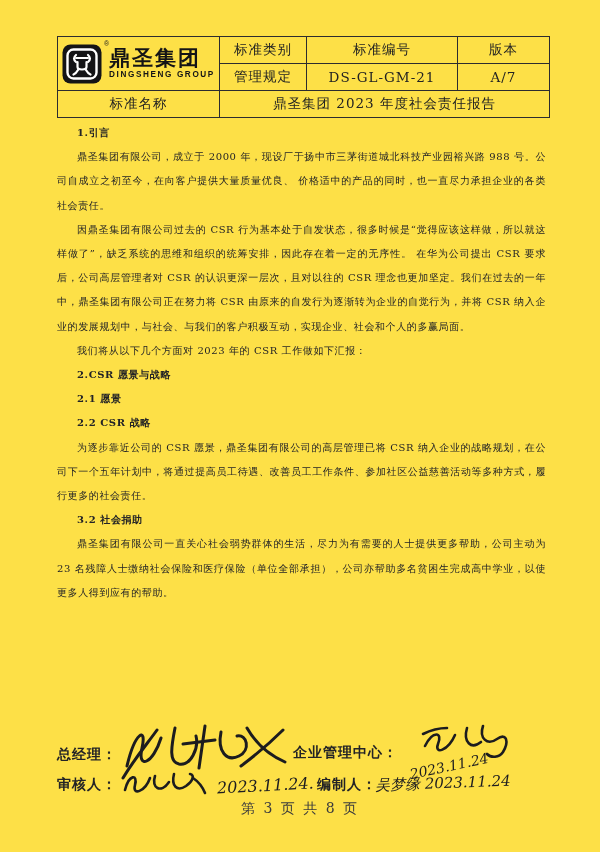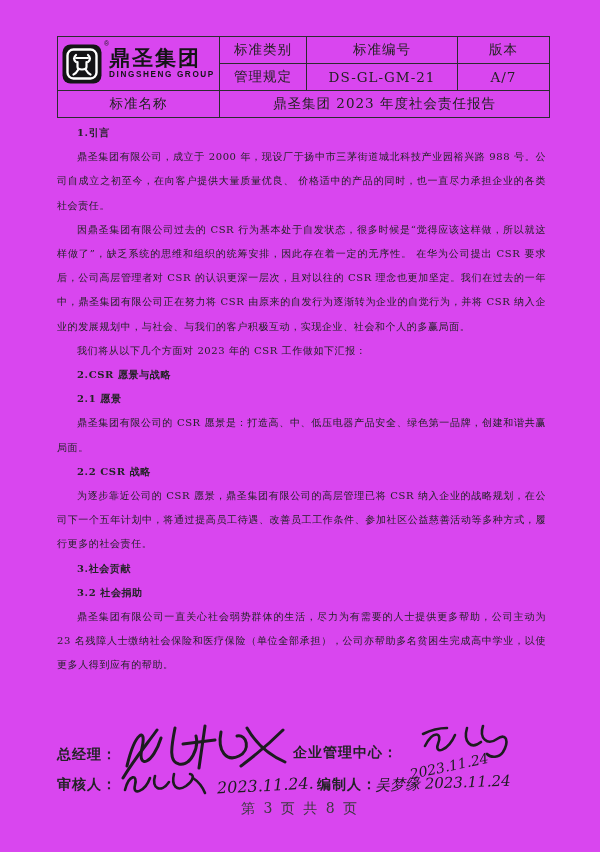--- a/index.html
+++ b/index.html
@@ -3,21 +3,21 @@
 <meta charset="utf-8">
 <style>
   html,body { margin:0; padding:0; }
   body {
     width:600px; height:852px;
     background:#e9e9e7;
     font-family:"DejaVu Serif","Liberation Serif",serif;
   }
   .page {
     position:relative; width:600px; height:852px;
-    background:#d946ef; color:#26262a; overflow:hidden;
+    background:#fde047; color:#26262a; overflow:hidden;
   }
 
   
   .doc-table {
     position:absolute; top:36px; left:57px;
     border-collapse:collapse; table-layout:fixed;
   }
   .doc-table td {
     border:1.6px solid #2c2c2f;
     text-align:center; vertical-align:middle;
@@ -141,24 +141,22 @@
   </tbody>
     </table>
 
   <div class="body-text">
     <p class="heading">1.引言</p>
     <p>鼎圣集团有限公司，成立于 2000 年，现设厂于扬中市三茅街道城北科技产业园裕兴路 988 号。公司自成立之初至今，在向客户提供大量质量优良、 价格适中的产品的同时，也一直尽力承担企业的各类社会责任。</p>
     <p>因鼎圣集团有限公司过去的 CSR 行为基本处于自发状态，很多时候是“觉得应该这样做，所以就这样做了”，缺乏系统的思维和组织的统筹安排，因此存在着一定的无序性。 在华为公司提出 CSR 要求后，公司高层管理者对 CSR 的认识更深一层次，且对以往的 CSR 理念也更加坚定。我们在过去的一年中，鼎圣集团有限公司正在努力将 CSR 由原来的自发行为逐渐转为企业的自觉行为，并将 CSR 纳入企业的发展规划中，与社会、与我们的客户积极互动，实现企业、社会和个人的多赢局面。</p>
     <p>我们将从以下几个方面对 2023 年的 CSR 工作做如下汇报：</p>
     <p class="heading">2.CSR 愿景与战略</p>
     <p class="heading">2.1 愿景</p>
-    <p>鼎圣集团有限公司的 CSR 愿景是：打造高、中、低压电器产品安全、绿色第一品牌，创建和谐共赢局面。</p>
     <p class="heading">2.2 CSR 战略</p>
     <p>为逐步靠近公司的 CSR 愿景，鼎圣集团有限公司的高层管理已将 CSR 纳入企业的战略规划，在公司下一个五年计划中，将通过提高员工待遇、改善员工工作条件、参加社区公益慈善活动等多种方式，履行更多的社会责任。</p>
-    <p class="heading">3.社会贡献</p>
     <p class="heading">3.2 社会捐助</p>
     <p>鼎圣集团有限公司一直关心社会弱势群体的生活，尽力为有需要的人士提供更多帮助，公司主动为 23 名残障人士缴纳社会保险和医疗保险（单位全部承担），公司亦帮助多名贫困生完成高中学业，以使更多人得到应有的帮助。</p>
   </div>
 
   <div class="sig-area">
     <span class="sig-label gm-label">总经理：</span>
     <span class="sig-label reviewer-label">审核人：</span>
     <span class="sig-label mc-label">企业管理中心：</span>
     <span class="sig-label compiler-label">编制人：</span>
 

